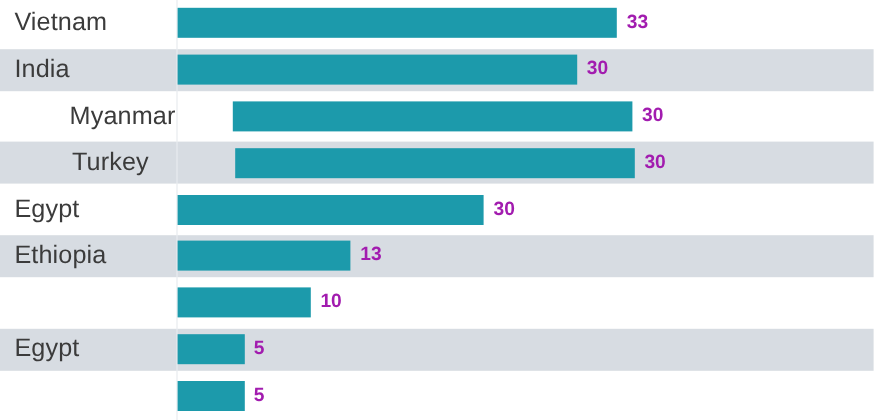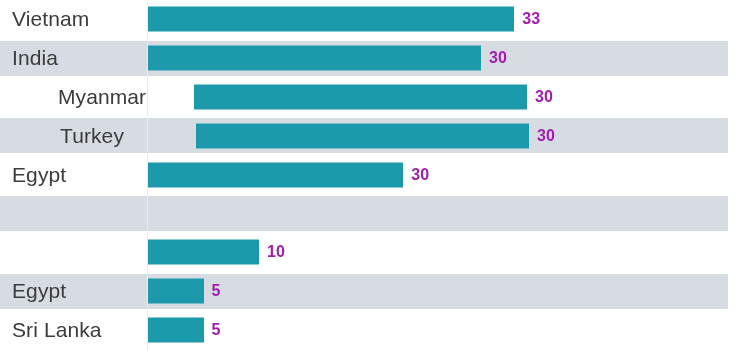--- a/index.html
+++ b/index.html
@@ -119,29 +119,33 @@
       <div class="bar-row" style="top: 116.4px; margin-left: 48px;">
         <span class="cat-label">Turkey</span>
         <div class="bar" style="width: 333px; background: rgb(28, 154, 171);"></div>
         <span class="val-label" style="left: 489px;">30</span>
       </div>
       <div class="bar-row" style="top: 155.2px;">
         <span class="cat-label">Egypt</span>
         <div class="bar" style="width: 255.3px; background: rgb(28, 154, 171);"></div>
         <span class="val-label" style="left: 411.3px;">30</span>
       </div>
+      <div class="bar-row" style="top: 194px;">
+        <span class="cat-label">Ethiopia</span>
+        <div class="bar" style="width: 144.3px; background: rgb(28, 154, 171);"></div>
+        <span class="val-label" style="left: 300.3px;">13</span>
+      </div>
       <div class="bar-row" style="top: 232.8px;">
         <div class="bar" style="width: 111px; background: rgb(28, 154, 171);"></div>
         <span class="val-label" style="left: 267px; text-align: right;">10</span>
       </div>
       <div class="bar-row" style="top: 271.6px;">
         <span class="cat-label">Egypt</span>
         <div class="bar" style="width: 55.5px; background: rgb(28, 154, 171);"></div>
         <span class="val-label" style="left: 211.5px;">5</span>
       </div>
       <div class="bar-row" style="top: 310.4px;">
-        <span class="cat-label">Sri Lanka</span>
         <div class="bar" style="width: 55.5px; background: rgb(28, 154, 171);"></div>
         <span class="val-label" style="left: 211.5px;">5</span>
       </div>
     </div>
 
 </div>
 
 </body></html>

